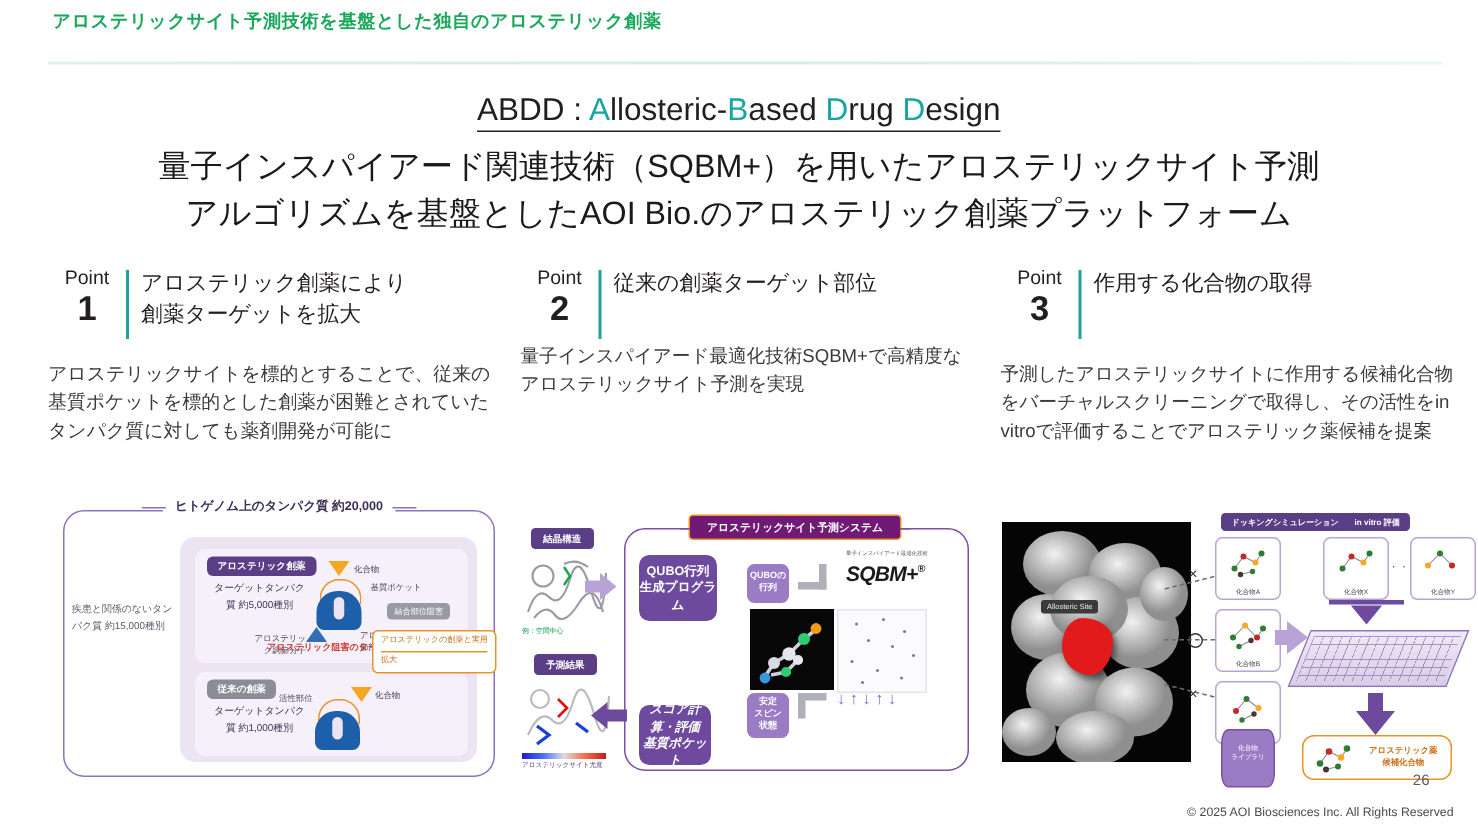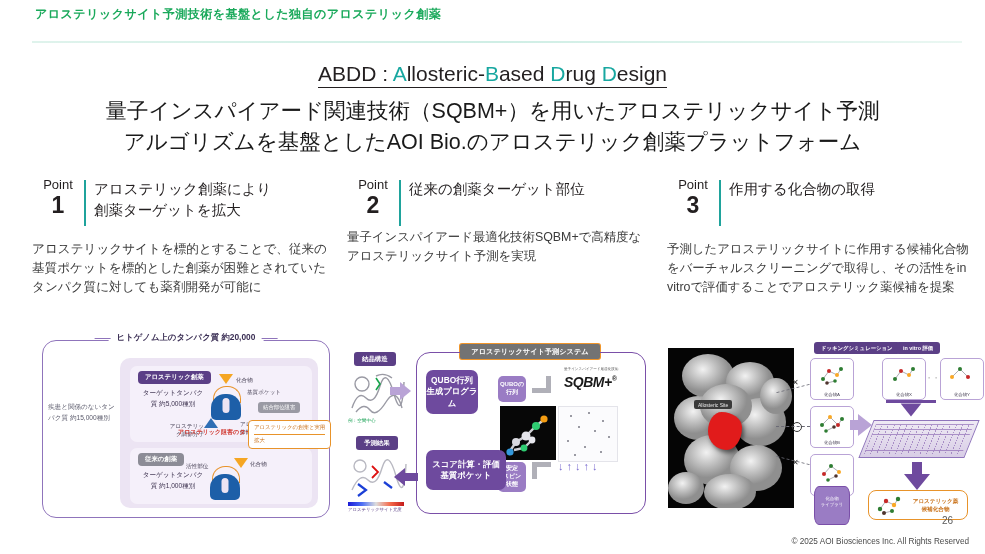--- a/index.html
+++ b/index.html
@@ -128,21 +128,21 @@
     padding:2px 5px;border-radius:3px;white-space:nowrap;
   }
 
   
   .f2-card{
     position:absolute;left:74px;top:12px;width:228px;height:160px;
     border:1.4px solid #7a4fa8;border-radius:14px;background:#fff;
   }
   .f2-banner{
     position:absolute;left:118px;top:4px;width:140px;height:15px;
-    background:#737373;border-radius:2px;color:#fff;font-size:7.2px;font-weight:700;
+    background:#701a75;border-radius:2px;color:#fff;font-size:7.2px;font-weight:700;
     display:flex;align-items:center;justify-content:center;white-space:nowrap;
     box-shadow:0 0 0 1px #f0952a;
   }
   .f2-banner::before,.f2-banner::after{
     content:"";position:absolute;top:50%;width:7px;height:1.2px;background:#7a4fa8;
   }
   .f2-banner::before{left:-7px;} .f2-banner::after{right:-7px;}
   .f2-tag{
     position:absolute;background:#5b3f86;color:#fff;font-size:6.4px;font-weight:700;
     padding:2.5px 8px;border-radius:3px;white-space:nowrap;text-align:center;
@@ -478,21 +478,21 @@
     <div class="f2-hook" style="left:190px;top:122px;width:14px;height:12px;border:5px solid #b0b0b8;border-right:none;border-bottom:none;"></div>
 
     <div class="f2-chip" style="left:156px;top:122px;width:28px;height:30px;">
       <div>
         <div>安定</div>
         <div>スピン</div>
         <div>状態</div>
       </div>
     </div>
 
-    <div class="f2-prog" style="left:84px;top:110px;width:80px;height:40px;">
+    <div class="f2-prog" style="left:84px;top:130px;width:48px;height:40px;font-style:italic;">
       <div>
         <div>スコア計算・評価</div>
         <div>基質ポケット</div>
       </div>
     </div>
 
     <div class="f2-arrow l" style="left:52px;top:128px;"></div>
     <div class="f2-lbar dark" style="left:62px;top:133px;width:14px;"></div>
   </div>
 

